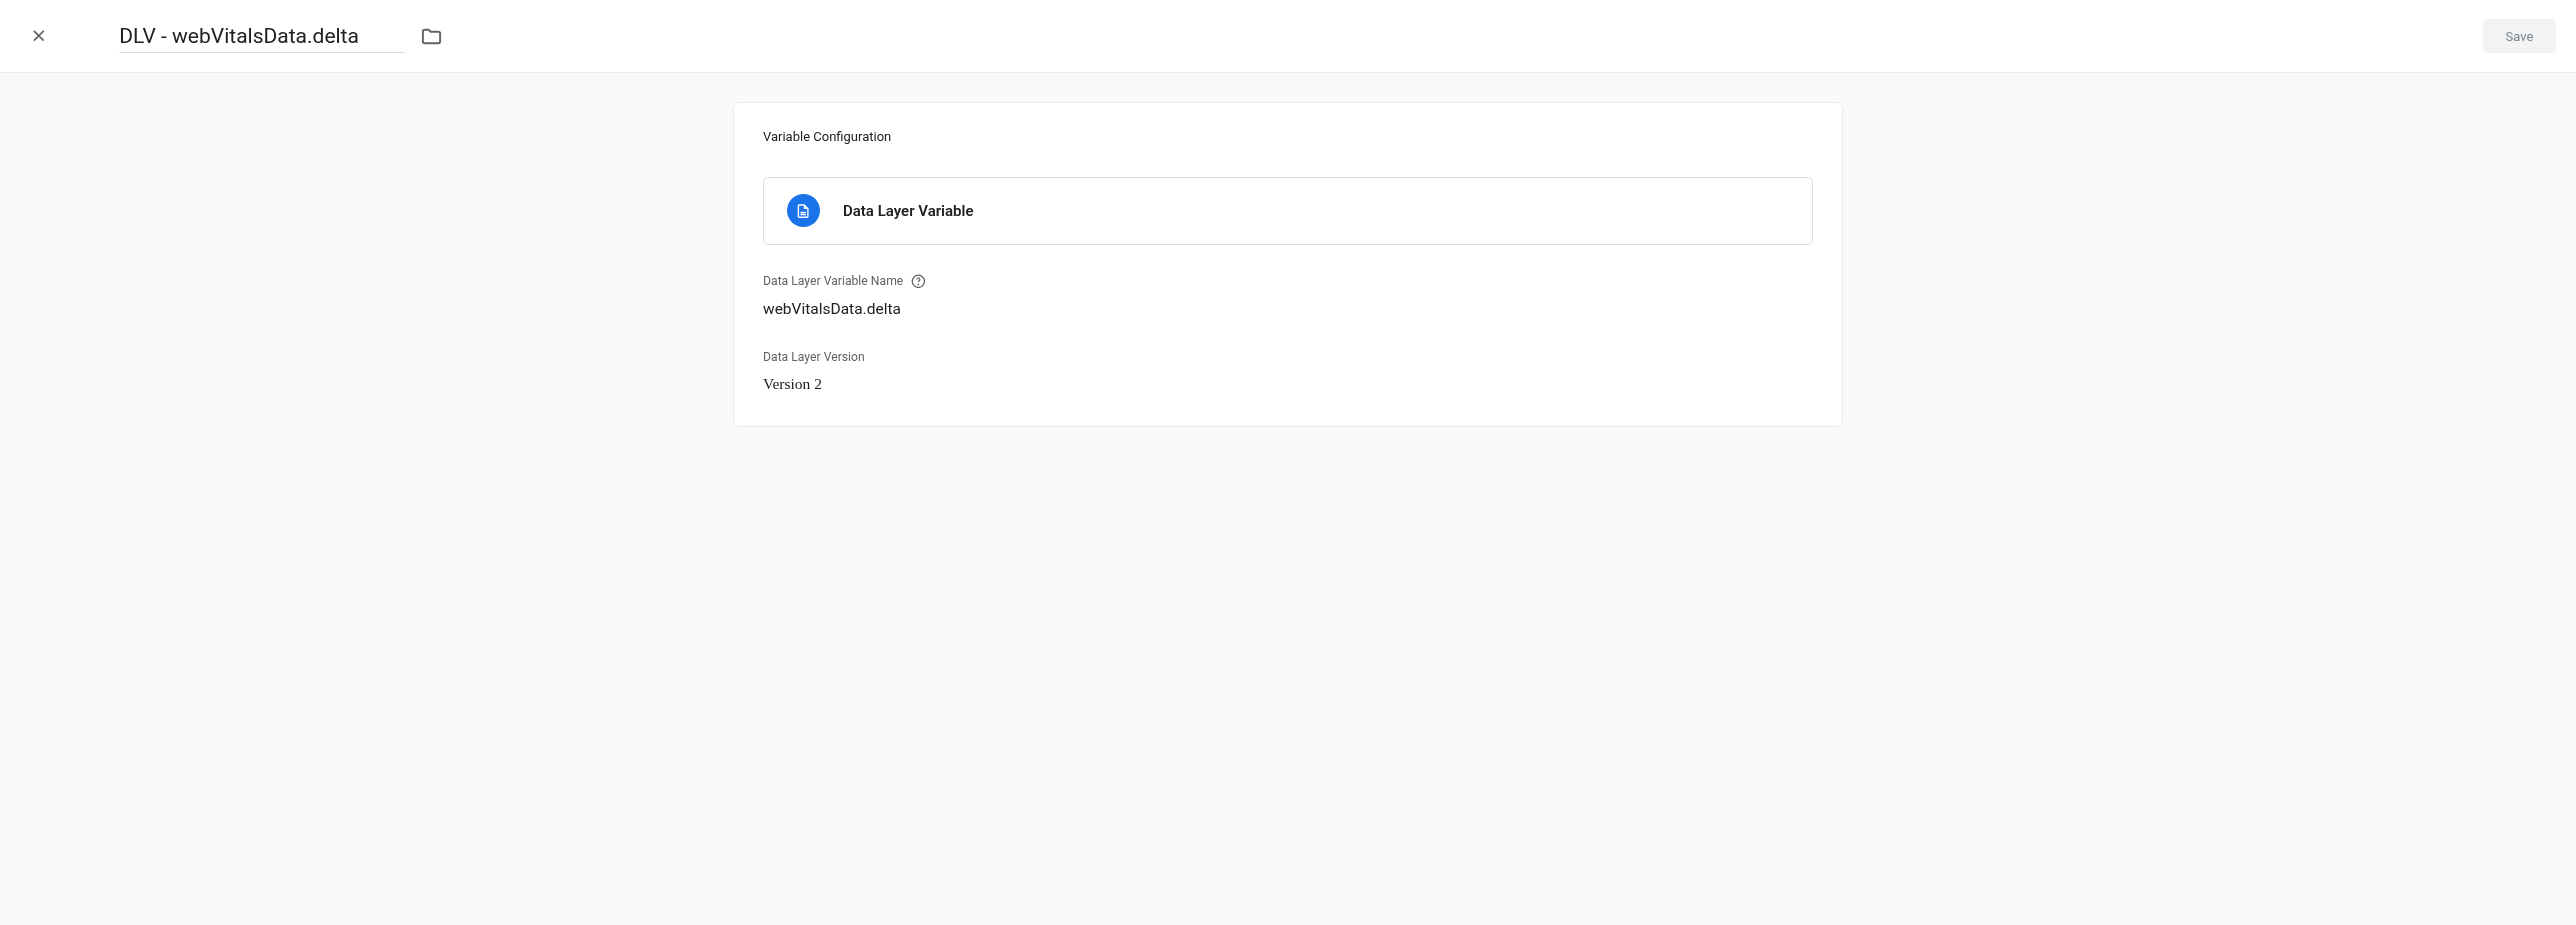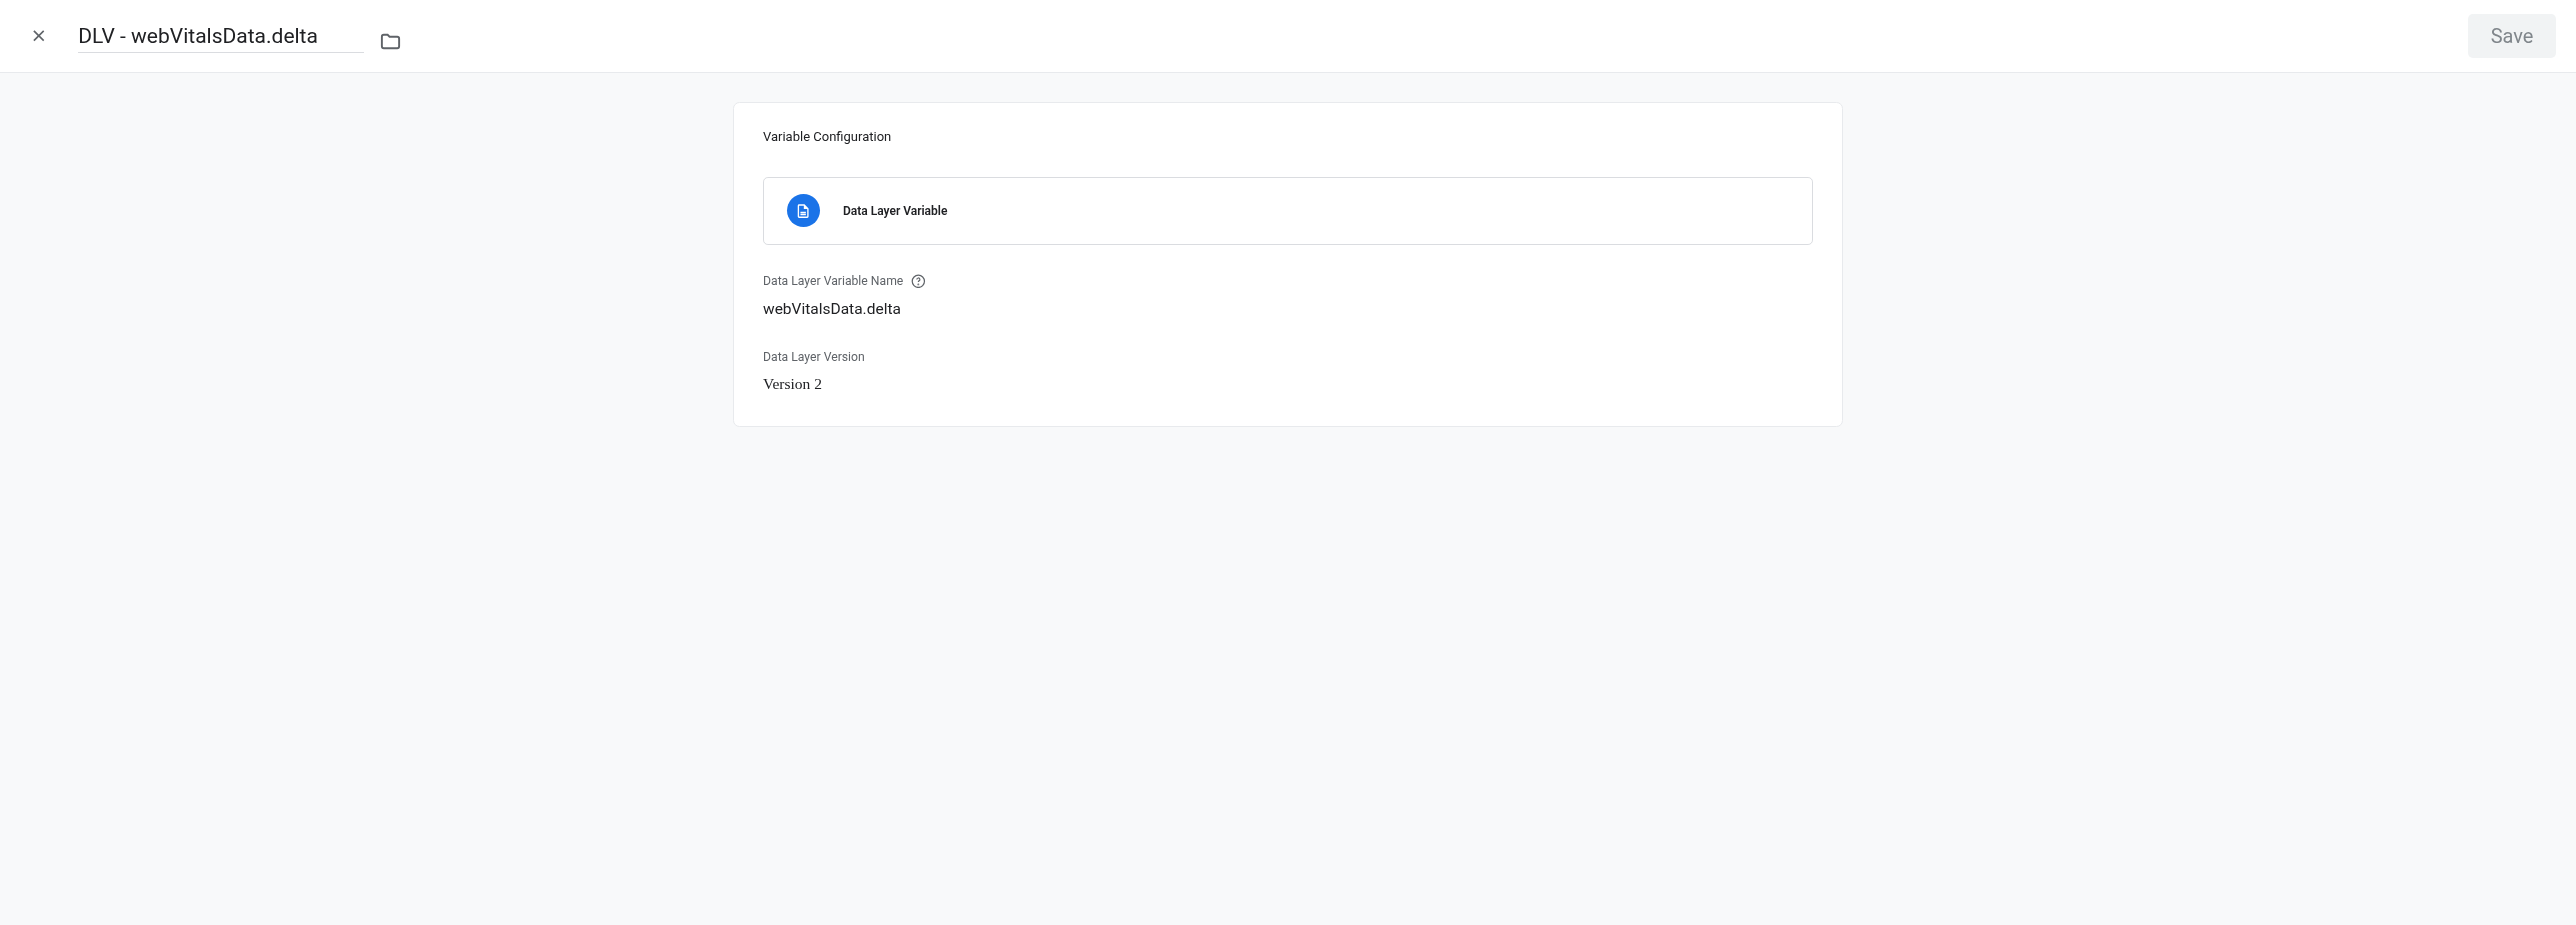--- a/index.html
+++ b/index.html
@@ -29,22 +29,23 @@
       cursor: pointer;
       color: #5f6368;
       margin-right: 19.6px;
     }
     .close-btn svg {
       width: 19.6px;
       height: 19.6px;
     }
     .title-wrap {
       display: flex;
-      align-items: flex-end;
+      align-items: center;
       flex: 1;
+      margin-left: 41px;
     }
     .title-input {
       font-size: 21px;
       color: #202124;
       border: none;
       border-bottom: 0.8px solid #dadce0;
       padding: 4.9px 0;
       outline: none;
       background: transparent;
       min-width: 286px;
@@ -59,21 +60,21 @@
     }
     .folder-icon svg {
       width: 23px;
       height: 23px;
     }
     .save-btn {
       background: #f1f3f4;
       color: #80868b;
       border: none;
       padding: 9.8px 23px;
-      font-size: 20px;
+      font-size: 13px;
       border-radius: 4.9px;
       cursor: pointer;
       font-family: inherit;
     }
     .content-area {
       background: #f8f9fa;
       min-height: calc(100vh - 73px);
       padding: 29px 0;
     }
     .config-card {
@@ -128,21 +129,21 @@
       align-items: center;
       justify-content: center;
       flex-shrink: 0;
     }
     .type-icon svg {
       width: 16.3px;
       height: 16.3px;
       fill: #fff;
     }
     .type-name {
-      font-size: 12px;
+      font-size: 15px;
       font-weight: 600;
       color: #202124;
     }
     .field-value {
       font-size: 15.5px;
       color: #202124;
       margin-bottom: 32px;
     }
     .field-value:last-child {
       margin-bottom: 0;

